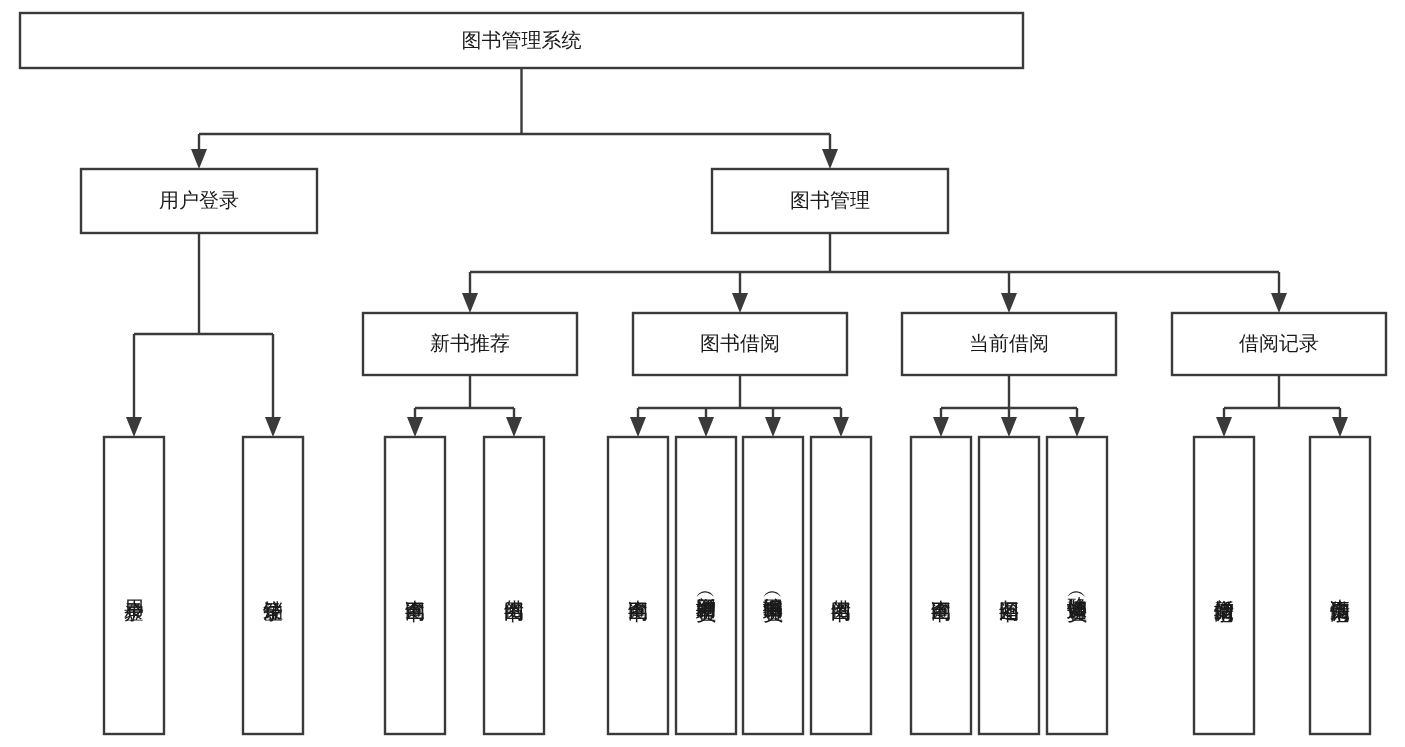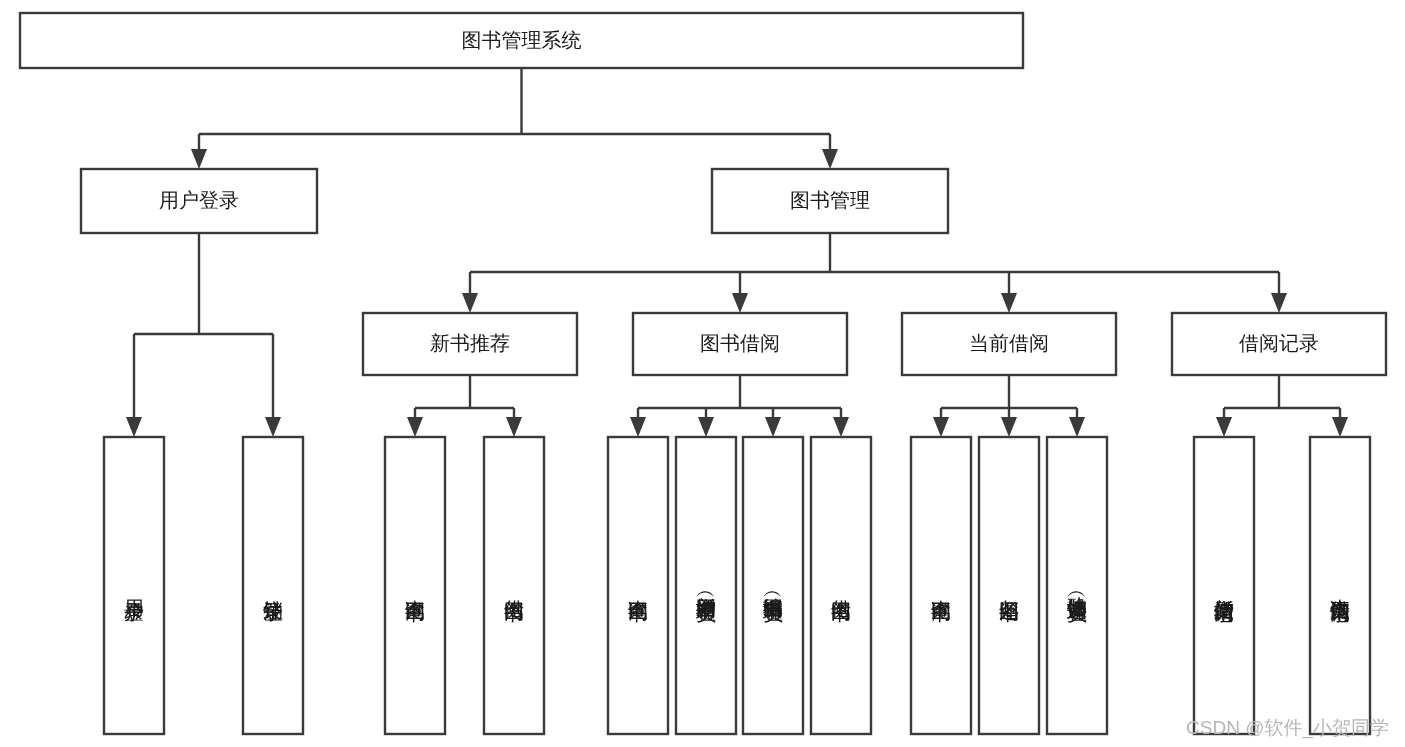--- a/index.html
+++ b/index.html
@@ -195,14 +195,13 @@
   <div class="vlabel-wrap" style="left:743px; top:437px; width:60px; height:297px;">编辑图书（管理员）</div>
   <div class="vlabel-wrap" style="left:811px; top:437px; width:60px; height:297px;">借阅图书</div>
 
   <div class="vlabel-wrap" style="left:911px; top:437px; width:60px; height:297px;">查询图书</div>
   <div class="vlabel-wrap" style="left:979px; top:437px; width:60px; height:297px;">归还图书</div>
   <div class="vlabel-wrap" style="left:1047px; top:437px; width:60px; height:297px;">确认归还（管理员）</div>
 
   <div class="vlabel-wrap" style="left:1194px; top:437px; width:60px; height:297px;">新增借阅记录</div>
   <div class="vlabel-wrap" style="left:1310px; top:437px; width:60px; height:297px;">查询借阅记录</div>
 
-  <div class="watermark">CSDN @软件_小贺同学</div>
 </div>
 
 </body></html>

